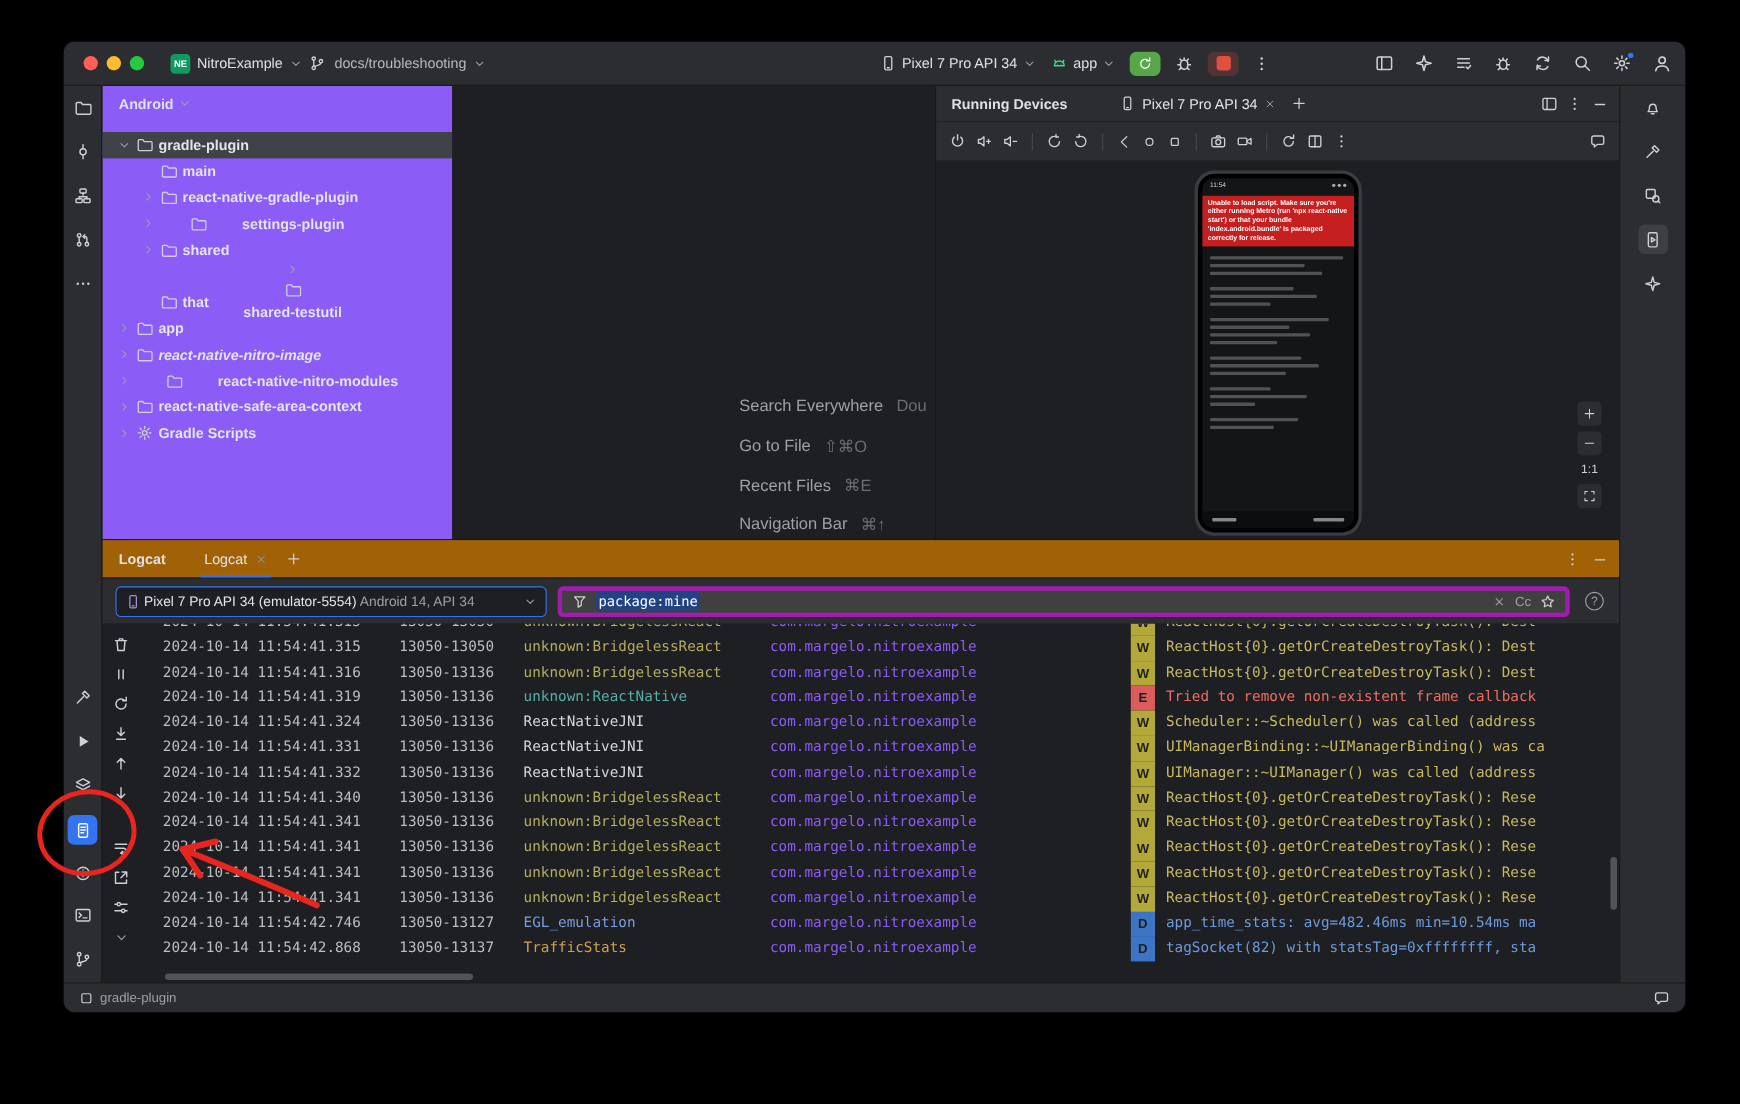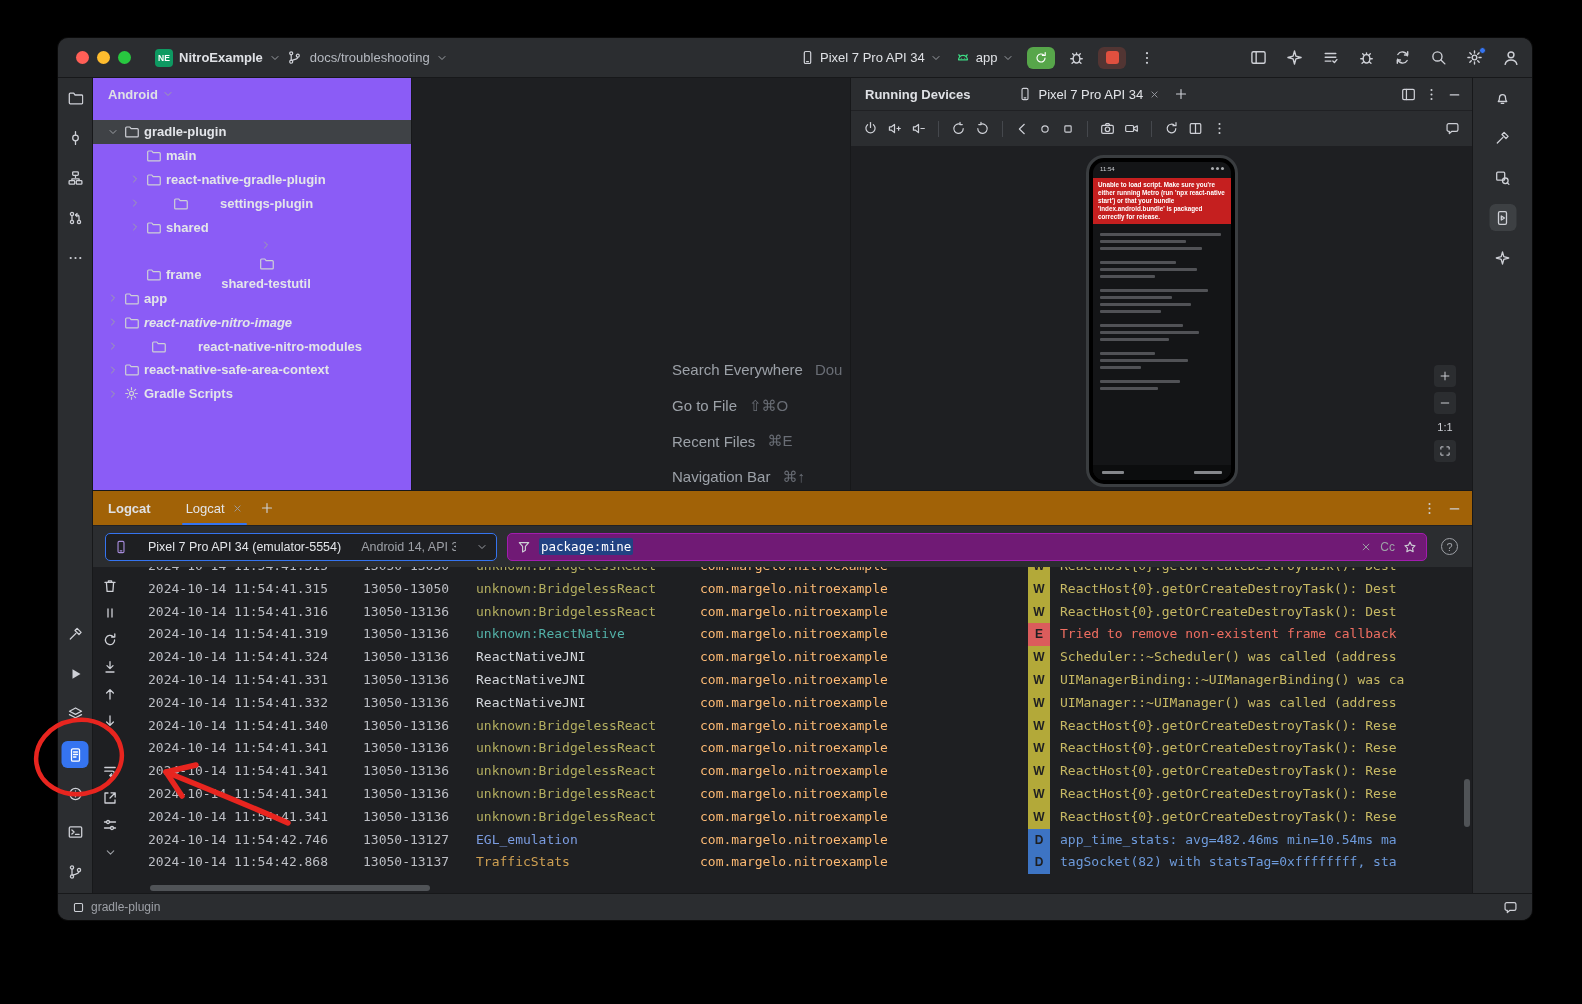--- a/index.html
+++ b/index.html
@@ -10,21 +10,21 @@
 .ic svg{display:block}
 .chev{color:#9da0a6}
 .hid{visibility:hidden}
 
 .titlebar{height:40px;background:#2b2d30;border-bottom:1px solid #17181a;position:relative;display:flex;align-items:center}
 .traffic{display:flex;gap:8px;margin:0 14px 0 18px}
 .tl{width:13px;height:13px;border-radius:50%}
 .tl.r{background:#ff5f57}.tl.y{background:#febc2e}.tl.g{background:#28c840}
 .tb-left{display:flex;align-items:center;gap:6px;margin-left:10px}
 .ne-badge{width:18px;height:18px;border-radius:4px;background:#0e9a62;color:#fff;font-size:8.5px;font-weight:bold;display:flex;align-items:center;justify-content:center}
-.proj-name{font-weight:700}
+.proj-name{font-weight:400}
 .branch-name{color:#b6bac1;margin-left:2px}
 .tb-center{position:absolute;left:742px;top:0;height:100%;display:flex;align-items:center;gap:13px}
 .tb-widget{display:flex;align-items:center;gap:5px;color:#dfe1e5}
 .run-btn{width:28px;height:22px;border-radius:6px;background:#57a64a;display:flex;align-items:center;justify-content:center;color:#fff}
 .stop-btn{width:28px;height:22px;border-radius:6px;background:rgba(224,80,63,.22);display:flex;align-items:center;justify-content:center}
 .stop-sq{width:13px;height:13px;border-radius:3px;background:#e0503f}
 .tb-right{position:absolute;right:12px;top:0;height:100%;display:flex;align-items:center;gap:19px}
 .gear-wrap{position:relative;display:inline-flex}
 .gear-dot{position:absolute;top:-2px;right:-3px;width:7px;height:7px;border-radius:50%;background:#3574f0;border:1.5px solid #2b2d30}
 .green{color:#3ddc84}
@@ -75,38 +75,38 @@
 .zoomctl{position:absolute;right:16px;top:219px;display:flex;flex-direction:column;align-items:center;gap:5px}
 .zbtn{width:22px;height:22px;border-radius:4px;background:#2b2d30;display:flex;align-items:center;justify-content:center;color:#ced0d6}
 .zlabel{font-size:11px;color:#ced0d6;padding:2px 0}
 
 .logcat{height:403px;border-top:1px solid #17181a;display:flex;flex-direction:column;background:#1e1f22}
 .lc-header{height:34px;background:#a16207;display:flex;align-items:center;gap:10px;padding:0 10px 0 15px}
 .lc-title{font-weight:700}
 .lc-tab{position:relative;height:100%;display:flex;align-items:center;gap:7px;padding:0 7px;color:#e3e5e9;margin-left:18px}
 .lc-tab.active::after{content:'';position:absolute;left:3px;right:3px;bottom:0;height:2px;background:#3574f0;border-radius:1px}
 .lc-toolbar{height:42px;display:flex;align-items:center;padding:0 14px 0 12px;gap:10px;background:#2b2d30;border-top:1px solid #202124}
-.combo{width:392px;height:28px;border:1px solid #3574f0;border-radius:5px;display:flex;align-items:center;gap:20px;padding:0 8px;background:#1e1f22}
+.combo{width:392px;height:28px;border:1px solid #3574f0;border-radius:5px;display:flex;align-items:center;gap:3px;padding:0 8px;background:#1e1f22}
 .combo-name{color:#e3e5e9;font-size:12.5px;white-space:nowrap}
 .combo-api{color:#9da0a6;font-size:12.5px;white-space:nowrap;overflow:hidden;flex:1}
 .purple{color:#a68bdb}
-.filter{flex:1;height:28px;border:1px solid #a21caf;border-radius:5px;display:flex;align-items:center;gap:8px;padding:0 9px;background:#701a75}
+.filter{flex:1;height:28px;border:4px solid #a21caf;border-radius:5px;display:flex;align-items:center;gap:8px;padding:0 9px;background:#404040}
 .filter-text{font-family:"DejaVu Sans Mono",monospace;font-size:12.5px;color:#fff;background:#214283;padding:1px 2px;border-radius:2px}
 .cc{font-size:12px;color:#9da0a6}
 .help{width:17px;height:17px;border-radius:50%;border:1.2px solid #9da0a6;color:#9da0a6;font-size:11px;display:flex;align-items:center;justify-content:center;margin-left:4px}
 .lc-content{position:relative;flex:1;overflow:hidden;background:#1e1f22}
 .lc-strip{position:absolute;left:0;top:0;bottom:0;width:34px;display:flex;flex-direction:column;align-items:center;gap:5px;padding-top:8px}
 .lc-strip .ic{width:22px;height:22px}
 .lgap{height:18px;flex:0 0 auto}
 #log-rows{position:absolute;left:34px;right:10px;top:0;bottom:0;overflow:hidden;margin-top:-12px;font-family:"DejaVu Sans Mono",monospace;font-size:13px}
 .lrow{display:flex;height:22.8px;line-height:22.8px;white-space:pre}
 .c-time{width:236px;padding-left:21px;color:#bcbec4;overflow:hidden}
 .c-pid{width:113px;color:#bcbec4;overflow:hidden}
 .c-tag{width:224px;overflow:hidden}
-.c-pkg{width:328px;color:#fdba74;overflow:hidden}
+.c-pkg{width:328px;color:#8b5cf6;overflow:hidden}
 .c-badge{width:22px;display:flex;align-items:center;justify-content:center;font-weight:bold;font-size:12px;color:#1e1f22;font-family:"Liberation Sans",sans-serif}
 .c-msg{flex:1;margin-left:10px;overflow:hidden}
 .hscroll{position:absolute;left:57px;bottom:2px;width:280px;height:6px;border-radius:3px;background:#505357}
 .vscroll{position:absolute;right:2px;top:212px;width:6px;height:48px;border-radius:3px;background:#505357}
 
 .statusbar{height:27px;background:#2b2d30;border-top:1px solid #17181a;display:flex;align-items:center;padding:0 14px;color:#9da0a6;font-size:12px}
 .sb-left{display:flex;align-items:center;gap:6px}
 .sb-right{margin-left:auto;display:flex;align-items:center}
 
 .annotation{position:absolute;left:0;top:0;width:1582px;height:1004px;pointer-events:none;z-index:99}
@@ -434,21 +434,21 @@
                 <span class="ic chev hid">
                   <svg viewBox="0 0 16 16" width="12" height="12" fill="none" stroke="currentColor" stroke-width="1.3" stroke-linecap="round" stroke-linejoin="round">
                     <path d="M6 4l4 4-4 4"></path>
                   </svg>
                 </span>
                 <span class="ic">
                   <svg viewBox="0 0 16 16" width="15" height="15" fill="none" stroke="currentColor" stroke-width="1.3" stroke-linecap="round" stroke-linejoin="round">
                     <path d="M1.8 4.2c0-.6.4-1 1-1h3.4l1.4 1.8h6.6c.6 0 1 .4 1 1v6.8c0 .6-.4 1-1 1H2.8c-.6 0-1-.4-1-1z"></path>
                   </svg>
                 </span>
-                <span class="tlabel">frame</span>
+                <span class="tlabel">that</span>
               </div>
               <div class="trow" style="padding-left: 14px;">
                 <span class="ic chev ">
                   <svg viewBox="0 0 16 16" width="12" height="12" fill="none" stroke="currentColor" stroke-width="1.3" stroke-linecap="round" stroke-linejoin="round">
                     <path d="M6 4l4 4-4 4"></path>
                   </svg>
                 </span>
                 <span class="ic">
                   <svg viewBox="0 0 16 16" width="15" height="15" fill="none" stroke="currentColor" stroke-width="1.3" stroke-linecap="round" stroke-linejoin="round">
                     <path d="M1.8 4.2c0-.6.4-1 1-1h3.4l1.4 1.8h6.6c.6 0 1 .4 1 1v6.8c0 .6-.4 1-1 1H2.8c-.6 0-1-.4-1-1z"></path>

